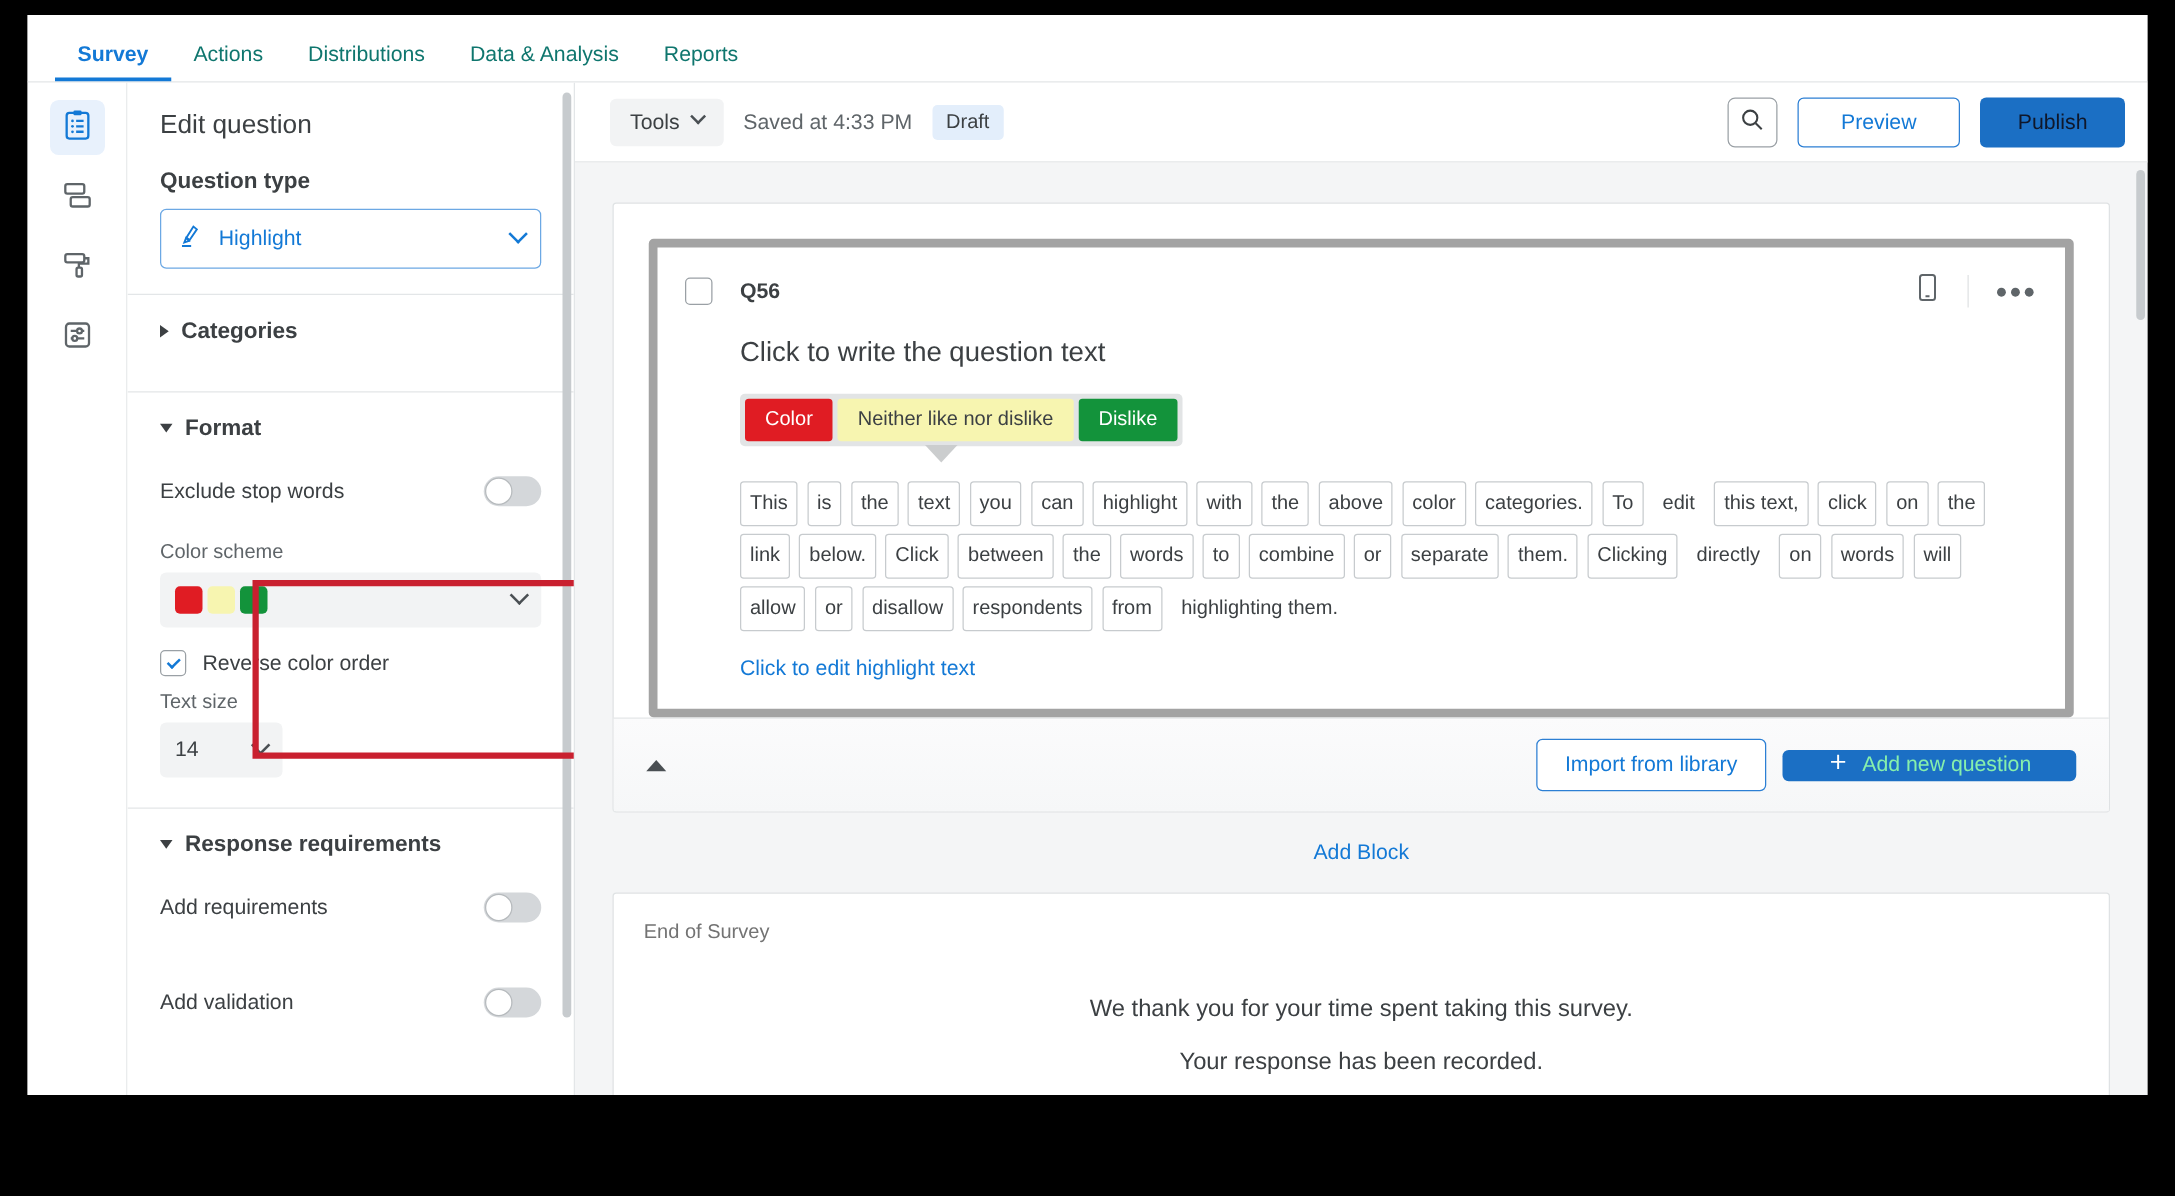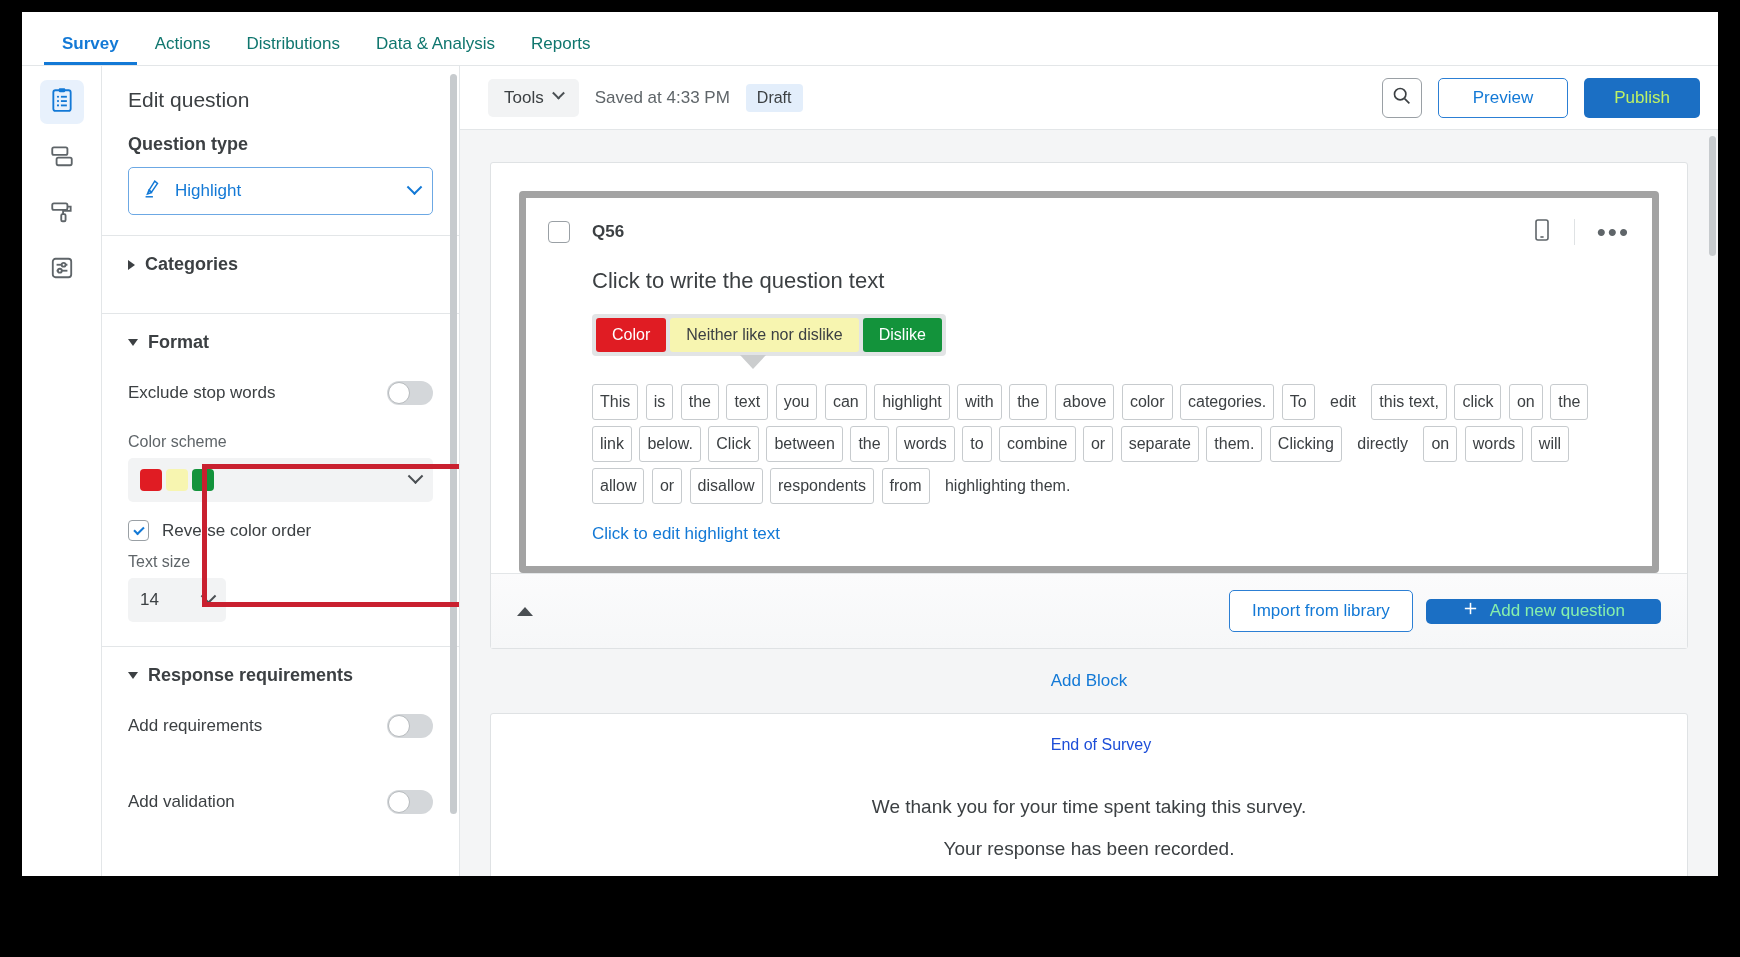--- a/index.html
+++ b/index.html
@@ -233,21 +233,21 @@
     font-size: 17px;
     display: flex; align-items: center; justify-content: center;
     padding: 0 34px;
     cursor: pointer;
     background: #fff;
   }
   .publish-btn {
     height: 40px;
     background: #1b6fc4;
     border-radius: 5px;
-    color: #bef264;
+    color: #0f172a;
     font-size: 17px;
     display: flex; align-items: center; justify-content: center;
     padding: 0 30px;
     cursor: pointer;
   }
 
   .canvas { flex: 1; overflow: hidden; padding: 0 0 0 0; position: relative; }
 
   .block {
     background: #ffffff;
@@ -380,21 +380,21 @@
     cursor: pointer;
   }
 
   .endblock {
     background: #ffffff;
     border: 1px solid #dfe2e4;
     margin: 0 30px;
     border-radius: 3px;
     padding: 22px 0 40px 0;
   }
-  .eos-label { font-size: 16px; color: #1d4ed8; padding-left: 24px; text-align: center; }
+  .eos-label { font-size: 16px; color: #737373; padding-left: 24px; }
   .eos-line { text-align: center; font-size: 19px; color: #3c4043; margin-top: 42px; }
   .eos-line.second { margin-top: 20px; }
 
   .canvas-scroll {
     position: absolute;
     right: 2px; top: 6px;
     width: 7px; height: 120px;
     background: #c7cbce;
     border-radius: 4px;
   }

